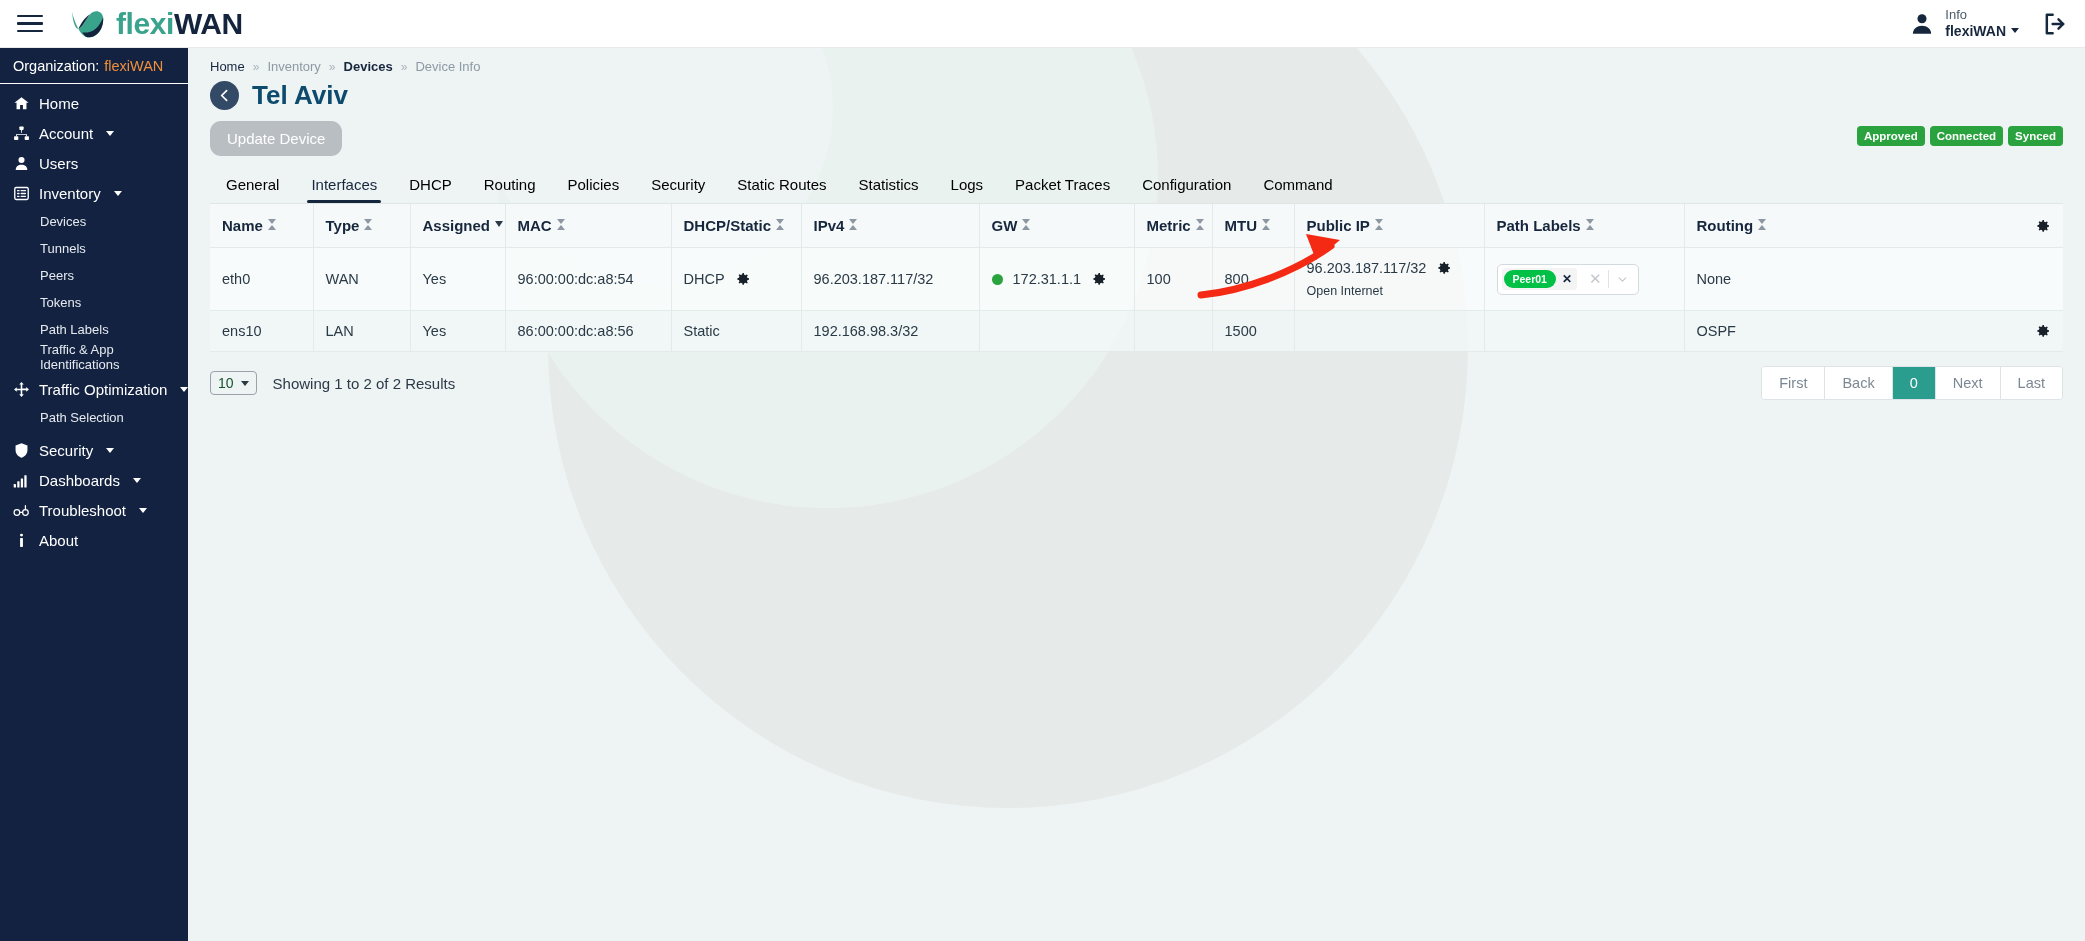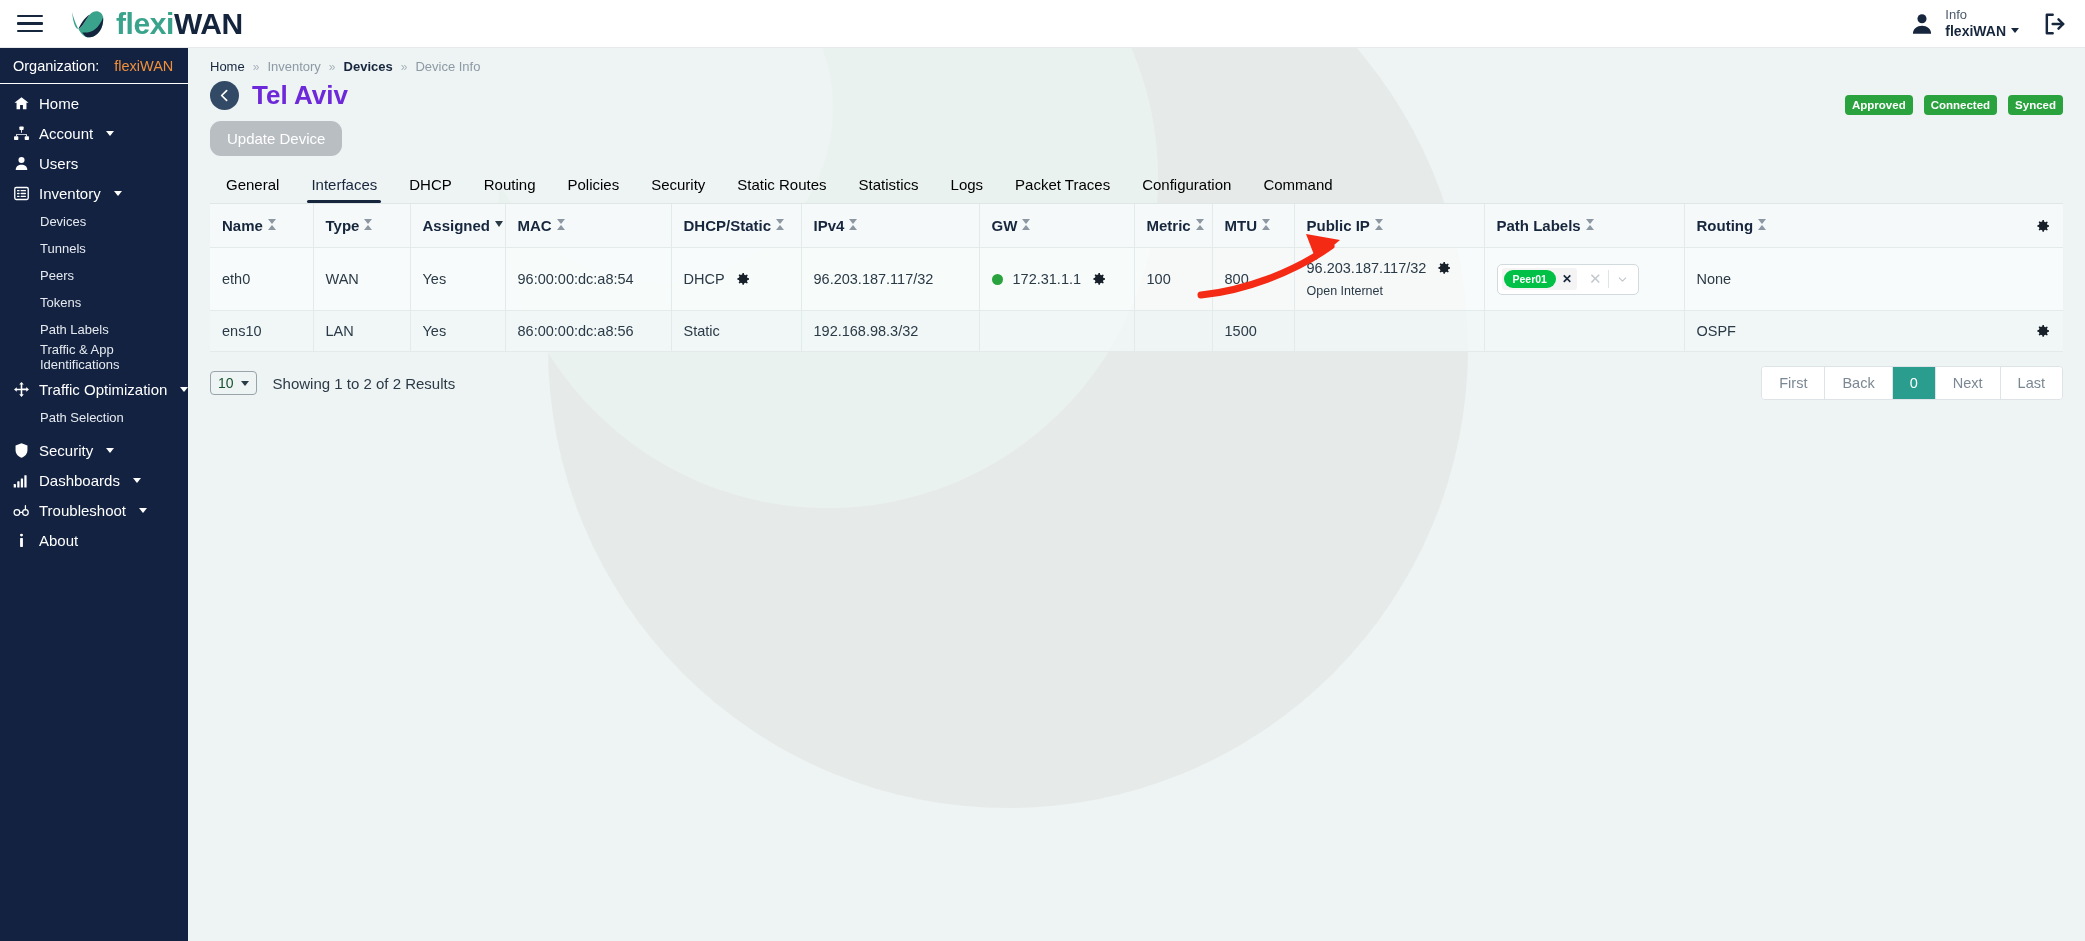--- a/index.html
+++ b/index.html
@@ -52,21 +52,20 @@
     width: 188px; height: 893px;
     background: #122240;
     color: #ffffff;
     overflow: hidden;
   }
   .org-row {
     height: 36px; display:flex; align-items:center;
     padding: 0 13px; font-size: 14.5px;
     border-bottom: 1px solid #ffffff;
     color: #ffffff;
-    gap: 10px;
   }
   .org-row .org-val { color: #f0903a; margin-left: 5px; }
   .nav-item {
     display: flex; align-items: center;
     height: 30px; padding: 0 13px;
     font-size: 15px; color: #ffffff; cursor: pointer;
     gap: 9px; white-space: nowrap;
   }
   .nav-item .nav-ico { width: 17px; height: 17px; display:inline-flex; align-items:center; justify-content:center; flex: 0 0 17px; color:#fff;}
   .nav-item .nav-caret { width:0;height:0;border-left:4px solid transparent;border-right:4px solid transparent;border-top:5px solid #ffffff; margin-left:4px;}
@@ -97,33 +96,33 @@
   .breadcrumb .crumb.plain { color: #16263d; font-weight: 400;}
   .breadcrumb .sep { color: #aab4bd; font-size: 12px;}
 
   .title-row { display: flex; align-items: center; gap: 13px; margin-top: 6px; }
   .back-btn {
     width: 29px; height: 29px; border-radius: 50%;
     background: #334a66; color: #fff;
     display: flex; align-items: center; justify-content: center;
     cursor: pointer; flex: 0 0 29px;
   }
-  .page-title { font-size: 26px; font-weight: 700; color: #6d28d9; }
+  .page-title { font-size: 26px; font-weight: 700; color: #0c4a6e; }
 
   .update-btn {
     margin-top: 10px;
     background: #b9bec3; color: #ffffff;
     border: none; border-radius: 11px;
     font-size: 15px; font-family: inherit;
     padding: 9px 17px; cursor: pointer;
   }
 
   .status-badges {
-    position: absolute; right: 22px; top: 47px;
-    display: flex; gap: 11px; z-index: 5;
+    position: absolute; right: 22px; top: 78px;
+    display: flex; gap: 5px; z-index: 5;
   }
   .badge {
     background: #2aa33f; color: #fff;
     font-size: 11.5px; font-weight: 700;
     padding: 3px 7px; border-radius: 4px;
     line-height: 1.25;
   }
 
   
   .tabs {

